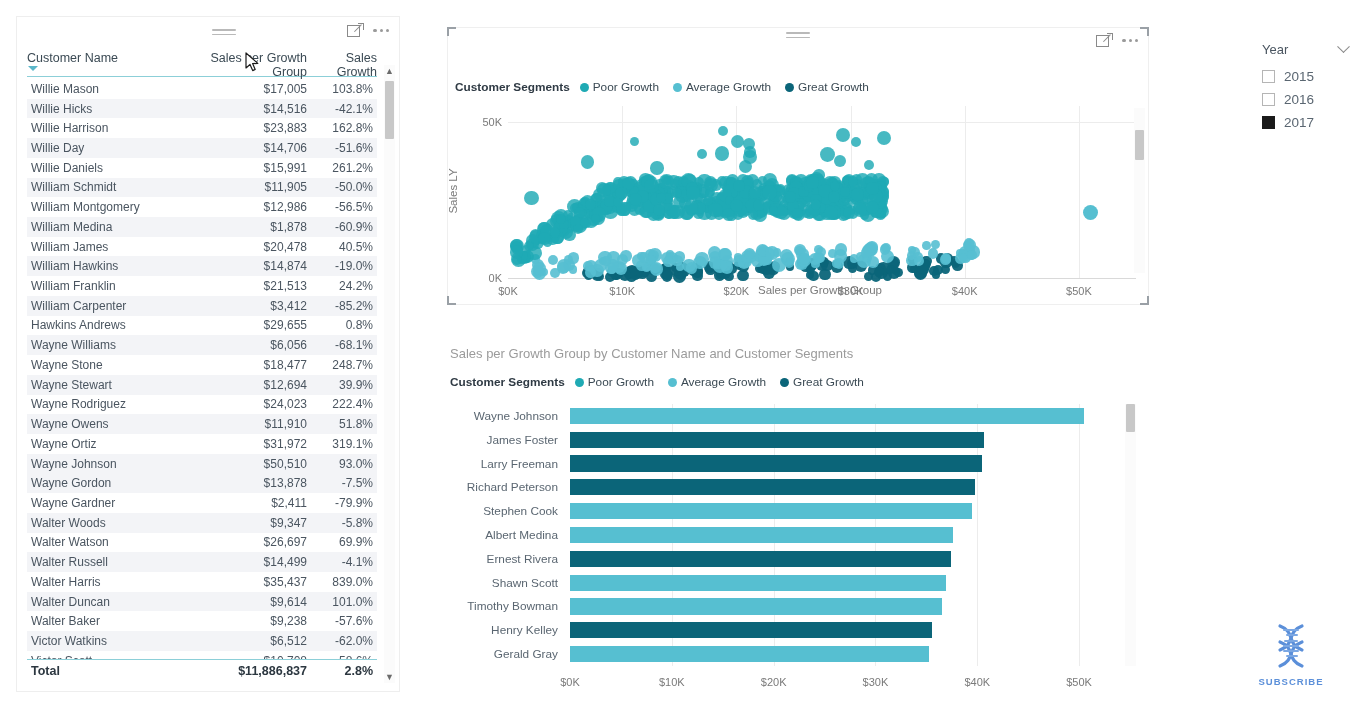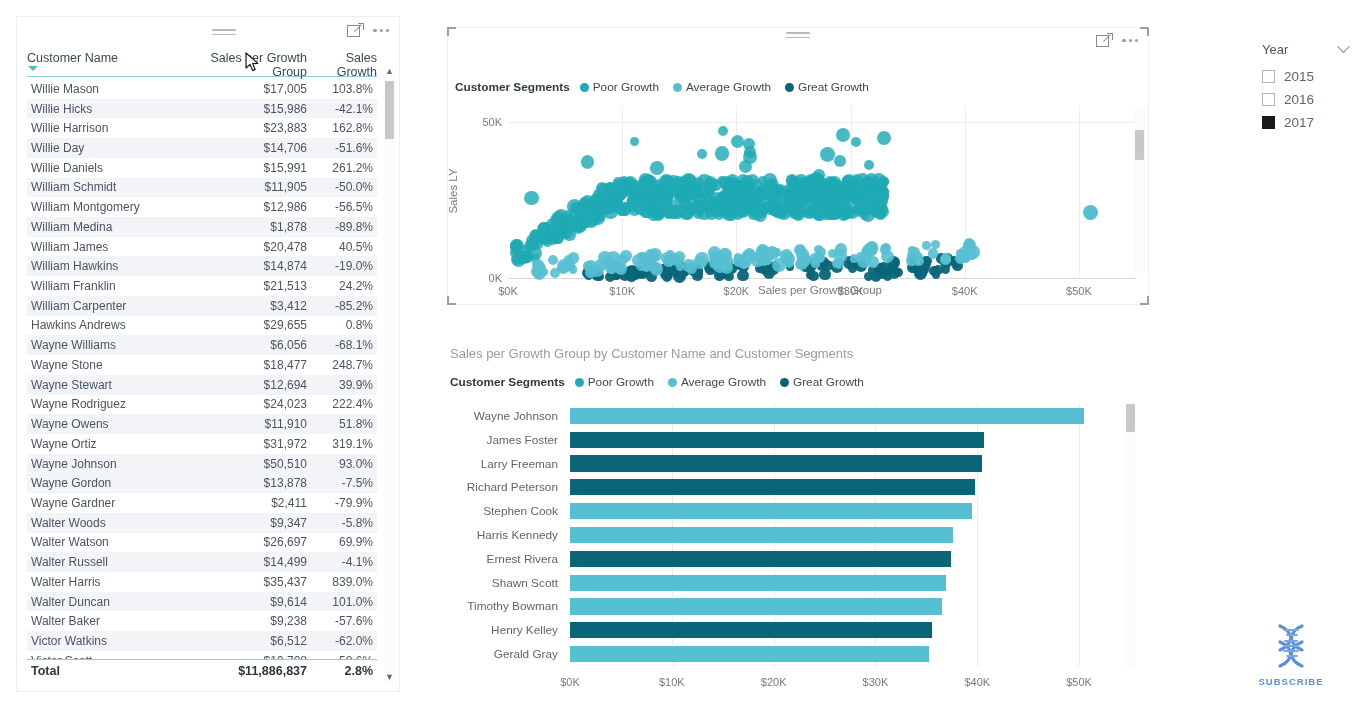--- a/index.html
+++ b/index.html
@@ -209,21 +209,21 @@
     </div>
 
     <div id="table-rows">
         <div class="trow">
           <div class="c1">Willie Mason</div>
           <div class="c2">$17,005</div>
           <div class="c3">103.8%</div>
         </div>
         <div class="trow alt">
           <div class="c1">Willie Hicks</div>
-          <div class="c2">$15,986</div>
+          <div class="c2">$14,516</div>
           <div class="c3">-42.1%</div>
         </div>
         <div class="trow">
           <div class="c1">Willie Harrison</div>
           <div class="c2">$23,883</div>
           <div class="c3">162.8%</div>
         </div>
         <div class="trow alt">
           <div class="c1">Willie Day</div>
           <div class="c2">$14,706</div>
@@ -240,21 +240,21 @@
           <div class="c3">-50.0%</div>
         </div>
         <div class="trow">
           <div class="c1">William Montgomery</div>
           <div class="c2">$12,986</div>
           <div class="c3">-56.5%</div>
         </div>
         <div class="trow alt">
           <div class="c1">William Medina</div>
           <div class="c2">$1,878</div>
-          <div class="c3">-89.8%</div>
+          <div class="c3">-60.9%</div>
         </div>
         <div class="trow">
           <div class="c1">William James</div>
           <div class="c2">$20,478</div>
           <div class="c3">40.5%</div>
         </div>
         <div class="trow alt">
           <div class="c1">William Hawkins</div>
           <div class="c2">$14,874</div>
           <div class="c3">-19.0%</div>
@@ -1400,21 +1400,21 @@
         <div class="bar-label" style="top: 11.9091px; right: 572px; width: 140px;">Wayne Johnson</div>
         <div class="bar-rect" style="left: 0px; top: 3.81091px; height: 16.1964px; width: 514.284px; background: rgb(86, 191, 209);"></div>
         <div class="bar-label" style="top: 35.7273px; right: 572px; width: 140px;">James Foster</div>
         <div class="bar-rect" style="left: 0px; top: 27.6291px; height: 16.1964px; width: 414.4px; background: rgb(11, 101, 121);"></div>
         <div class="bar-label" style="top: 59.5455px; right: 572px; width: 140px;">Larry Freeman</div>
         <div class="bar-rect" style="left: 0px; top: 51.4473px; height: 16.1964px; width: 412.364px; background: rgb(11, 101, 121);"></div>
         <div class="bar-label" style="top: 83.3636px; right: 572px; width: 140px;">Richard Peterson</div>
         <div class="bar-rect" style="left: 0px; top: 75.2655px; height: 16.1964px; width: 405.236px; background: rgb(11, 101, 121);"></div>
         <div class="bar-label" style="top: 107.182px; right: 572px; width: 140px;">Stephen Cook</div>
         <div class="bar-rect" style="left: 0px; top: 99.0836px; height: 16.1964px; width: 402.182px; background: rgb(86, 191, 209);"></div>
-        <div class="bar-label" style="top: 131px; right: 572px; width: 140px;">Harris Kennedy</div>
+        <div class="bar-label" style="top: 131px; right: 572px; width: 140px;">Albert Medina</div>
         <div class="bar-rect" style="left: 0px; top: 122.902px; height: 16.1964px; width: 382.836px; background: rgb(86, 191, 209);"></div>
         <div class="bar-label" style="top: 154.818px; right: 572px; width: 140px;">Ernest Rivera</div>
         <div class="bar-rect" style="left: 0px; top: 146.72px; height: 16.1964px; width: 380.8px; background: rgb(11, 101, 121);"></div>
         <div class="bar-label" style="top: 178.636px; right: 572px; width: 140px;">Shawn Scott</div>
         <div class="bar-rect" style="left: 0px; top: 170.538px; height: 16.1964px; width: 375.709px; background: rgb(86, 191, 209);"></div>
         <div class="bar-label" style="top: 202.455px; right: 572px; width: 140px;">Timothy Bowman</div>
         <div class="bar-rect" style="left: 0px; top: 194.356px; height: 16.1964px; width: 371.636px; background: rgb(86, 191, 209);"></div>
         <div class="bar-label" style="top: 226.273px; right: 572px; width: 140px;">Henry Kelley</div>
         <div class="bar-rect" style="left: 0px; top: 218.175px; height: 16.1964px; width: 362.473px; background: rgb(11, 101, 121);"></div>
         <div class="bar-label" style="top: 250.091px; right: 572px; width: 140px;">Gerald Gray</div>

